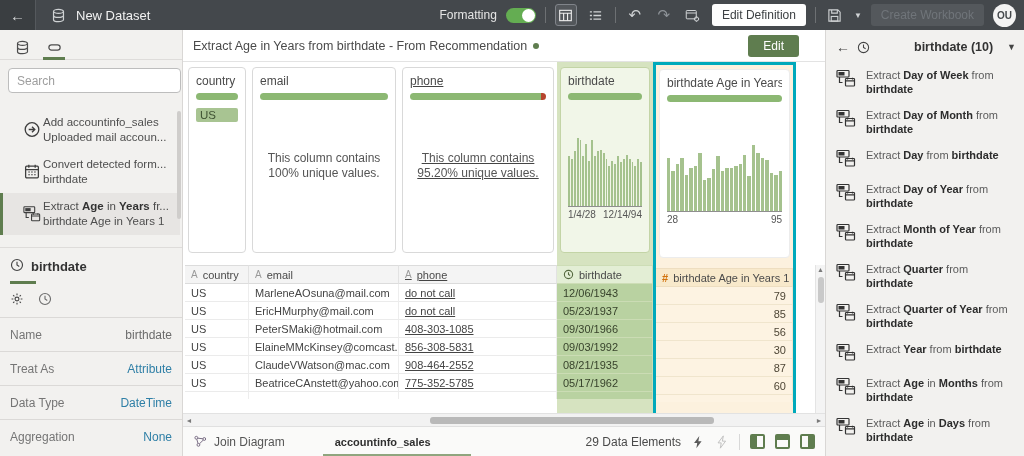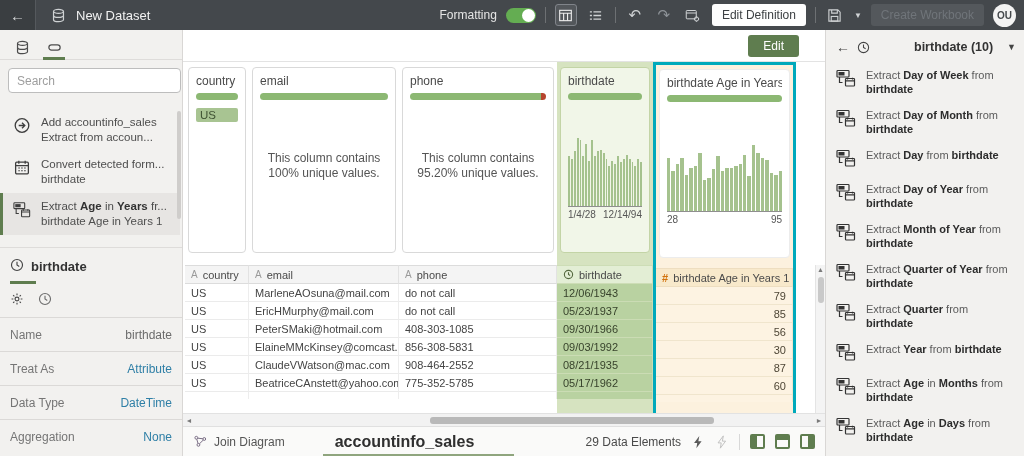--- a/index.html
+++ b/index.html
@@ -34,21 +34,21 @@
   .l-tabs { height:30px; display:flex; align-items:flex-start; gap:4px; padding:6px 0 0 8px; border-bottom:1px solid #dedcda; position:relative; }
   .l-tab { width:28px; height:23px; display:flex; align-items:center; justify-content:center; color:#4c4c4c; cursor:pointer; position:relative; }
   .l-tab svg { width:15px; height:15px; }
   .l-tab.active:after { content:""; position:absolute; bottom:-1px; left:3px; right:3px; height:3px; background:#5f7d4f; }
   .l-search { display:flex; align-items:center; gap:6px; padding:8px 8px 6px 8px; }
   .l-search input { flex:1; height:25px; border:1px solid #bdbdbd; border-radius:4px; background:#fff; padding:0 8px; font-size:12px; font-family:inherit; color:#444; }
   .l-search input::placeholder { color:#9e9e9e; }
   .plus-btn { width:18px; height:18px; color:#555; cursor:pointer; flex:0 0 18px; }
   .plus-btn svg { width:18px; height:18px; }
   .steps { padding:10px 2px 6px 0; position:relative; }
-  .step { display:flex; gap:8px; padding:6px 6px 6px 10px; cursor:pointer; border-left:3px solid transparent; }
+  .step { display:flex; padding:6px 6px 6px 20px; cursor:pointer; border-left:3px solid transparent;align-items:center; }
   .step.sel { background:#e7e5e3; border-left-color:#5f7d4f; }
   .step .ic { color:#3e3e3e; flex:0 0 20px; padding-top:2px; }
   .step .ic svg { width:18px; height:17px; }
   .step-tx { min-width:0; }
   .step-tx .l1, .step-tx .l2 { font-size:11.5px; color:#4e4e4e; line-height:15px; white-space:nowrap; overflow:hidden; }
   .step-tx .b { font-weight:bold; color:#333; }
   .steps-scroll { position:absolute; right:1px; top:12px; width:4px; height:108px; background:#cfcdcb; border-radius:2px; }
   .col-panel { border-top:1px solid #dedcda; margin-top:6px; padding-top:8px; flex:1; }
   .cp-title { display:flex; align-items:center; gap:7px; padding:2px 10px 6px 10px; font-weight:bold; font-size:13px; color:#333; }
   .cp-title .ic { color:#444; } .cp-title .ic svg { width:14px; height:14px; }
@@ -62,21 +62,21 @@
 
   
   .main { width:642px; display:flex; flex-direction:column; background:#fff; min-width:0; }
   .m-header { height:32px; flex:0 0 32px; display:flex; align-items:center; padding:0 26px 0 10px; border-bottom:1px solid #e3e3e3; }
   .m-title { font-size:12.5px; color:#4a4a4a; display:flex; align-items:center; gap:6px; }
   .m-dot { width:6px; height:6px; border-radius:50%; background:#5f7d4f; }
   .btn-edit { margin-left:auto; background:#5f7d4f; color:#fff; border:none; border-radius:3px; padding:4px 15px; font-size:12px; cursor:pointer; font-family:inherit; }
   .prep-zone { flex:1; position:relative; overflow:hidden; }
   .cols { display:flex; align-items:stretch; height:100%; padding-left:2px; }
   .col { display:flex; flex-direction:column; }
-  .col-0 { width:64px; } .col-1 { width:150px; } .col-2 { width:158px; } .col-3 { width:96px; } .col-4 { width:143px; }
+  .col-0 { width:64px; } .col-1 { width:150px; } .col-2 { width:158px;text-decoration:underline; } .col-3 { width:96px; } .col-4 { width:143px; }
   .col.hl-green { background:#d6e3c0; }
   .col.hl-teal { background:#fcf1de; border:3px solid #00a9bb; }
   .card-zone { height:203px; flex:0 0 203px; padding:5px 3px 12px 3px; }
   .card { height:100%; background:#fff; border:1px solid #d9d9d9; border-radius:4px; padding:6px 7px; cursor:pointer; display:flex; flex-direction:column; }
   .hl-green .card { background:#f1f6e8; border-color:#c3d4a6; }
   .hl-teal .card-zone { padding:4px 3px 10px 3px; }
   .hl-teal .card { border-color:#ececec; }
   .card-name { font-size:12px; color:#4a4a4a; white-space:nowrap; overflow:hidden; margin-bottom:5px; }
   .qbar { height:7px; border-radius:4px; display:flex; overflow:hidden; margin-bottom:6px; flex:0 0 7px; }
   .qbar .qg { background:#8cb873; } .qbar .qr { background:#b7452e; }
@@ -105,21 +105,21 @@
   .hscroll { position:absolute; left:0; right:0; bottom:0; height:13px; background:#f2f2f2; border-top:1px solid #e2e2e2; display:flex; align-items:center; cursor:pointer; }
   .hscroll .arr { width:12px; text-align:center; font-size:7px; color:#7a7a7a; }
   .hscroll .htrack { flex:1; position:relative; height:9px; }
   .hscroll .hthumb { position:absolute; left:38%; width:46%; top:1px; height:7px; background:#b9b9b9; border-radius:3px; }
 
   
   .bottombar { height:30px; flex:0 0 30px; background:#fafaf9; border-top:1px solid #e0e0e0; display:flex; align-items:center; padding:0 10px; gap:8px; }
   .bb-item { display:flex; align-items:center; gap:6px; color:#555; font-size:12px; cursor:pointer; }
   .bb-item .ic svg { width:15px; height:15px; display:block; }
   .bb-tab { display:flex; align-items:center; gap:6px; margin-left:36px; position:relative; height:30px; cursor:pointer; }
-  .bb-tab .lbl { font-weight:bold; color:#2f2f2f; font-size:16px; }
+  .bb-tab .lbl { font-weight:bold; color:#2f2f2f; font-size:11px; }
   .bb-tab:after { content:""; position:absolute; left:-6px; right:-40px; bottom:0; height:3px; background:#8fa57e; }
   .bb-right { margin-left:auto; display:flex; align-items:center; gap:10px; }
   .bb-count { color:#4a4a4a; font-size:12px; }
   .bolt { width:14px; height:14px; cursor:pointer; } .bolt svg { width:14px; height:14px; display:block; }
   .bolt.dark { color:#5a5a5a; } .bolt.light { color:#c0c0c0; }
   .bb-div { width:1px; height:16px; background:#d8d8d8; }
   .layout-ic { width:15px; height:15px; border:2px solid #5f7d4f; border-radius:2px; cursor:pointer; }
   .layout-ic.l { background:linear-gradient(90deg,#5f7d4f 0 42%,transparent 42%); }
   .layout-ic.t { background:linear-gradient(180deg,#5f7d4f 0 38%,transparent 38%); }
   .layout-ic.r { background:linear-gradient(270deg,#5f7d4f 0 42%,transparent 42%); }
@@ -241,21 +241,21 @@
         <div class="steps-scroll"></div>
       <div class="step">
             <span class="ic"><svg viewBox="0 0 18 18">
                 <g fill="none" stroke="currentColor" stroke-width="1.4">
                   <circle cx="9" cy="9" r="7.2"></circle>
                   <path d="M5.5 9h6M9 6l3 3-3 3"></path>
                 </g>
               </svg></span>
             <div class="step-tx">
               <div class="l1"><span>Add accountinfo_sales</span></div>
-              <div class="l2">Extract from accoun...</div>
+              <div class="l2">Uploaded mail accoun...</div>
             </div>
           </div>
           <div class="step">
             <span class="ic"><svg viewBox="0 0 16 16">
                 <g fill="none" stroke="currentColor" stroke-width="1.2">
                   <rect x="2" y="3" width="12" height="11" rx="1"></rect>
                   <path d="M2 6.2h12M5 1.6v2.8M11 1.6v2.8"></path>
                   <path d="M4.5 8.5H6M7.2 8.5h1.5M10 8.5h1.5M4.5 11H6M7.2 11h1.5M10 11h1.5" stroke-width="1"></path>
                 </g>
               </svg></span>
@@ -321,20 +321,24 @@
             <div class="prop">
               <span class="plabel">Aggregation</span>
               <span class="pval link">None</span>
             </div>
           </div>
       </div>
     </aside>
 
     <main class="main">
       <div class="m-header">
+        <span class="m-title">
+          <span>Extract Age in Years from birthdate - From Recommendation</span>
+          <span class="m-dot"></span>
+        </span>
         <button class="btn-edit">Edit</button>
       </div>
       <div class="prep-zone">
         <div class="cols" id="cols">
             <div class="col col-0">
               <div class="card-zone">
                 <div class="card">
                   <div class="card-name">country</div>
                   <div class="qbar">
                     <span class="qg" style="flex: 100 1 0%;"></span>
@@ -658,33 +662,33 @@
           <div class="r-item">
             <span class="ic"><svg viewBox="0 0 20 18">
                 <g fill="none" stroke="currentColor" stroke-width="1.2">
                   <rect x="1" y="1.5" width="12" height="6.5" rx="0.8"></rect>
                   <rect x="2.5" y="3" width="6" height="3.5" fill="currentColor" stroke="none"></rect>
                   <path d="M3.5 8v5.5h3"></path>
                   <rect x="9.5" y="9.5" width="9" height="7.5" rx="0.8"></rect>
                   <path d="M9.5 11.8h9M11.5 8.8v1.6M16.5 8.8v1.6"></path>
                 </g>
               </svg></span>
+            <div class="tx"><span>Extract </span><span class="b">Quarter</span><span> from </span><span class="b">birthdate</span></div>
+          </div>
+          <div class="r-item">
+            <span class="ic"><svg viewBox="0 0 20 18">
+                <g fill="none" stroke="currentColor" stroke-width="1.2">
+                  <rect x="1" y="1.5" width="12" height="6.5" rx="0.8"></rect>
+                  <rect x="2.5" y="3" width="6" height="3.5" fill="currentColor" stroke="none"></rect>
+                  <path d="M3.5 8v5.5h3"></path>
+                  <rect x="9.5" y="9.5" width="9" height="7.5" rx="0.8"></rect>
+                  <path d="M9.5 11.8h9M11.5 8.8v1.6M16.5 8.8v1.6"></path>
+                </g>
+              </svg></span>
             <div class="tx"><span>Extract </span><span class="b">Quarter of Year</span><span> from </span><span class="b">birthdate</span></div>
-          </div>
-          <div class="r-item">
-            <span class="ic"><svg viewBox="0 0 20 18">
-                <g fill="none" stroke="currentColor" stroke-width="1.2">
-                  <rect x="1" y="1.5" width="12" height="6.5" rx="0.8"></rect>
-                  <rect x="2.5" y="3" width="6" height="3.5" fill="currentColor" stroke="none"></rect>
-                  <path d="M3.5 8v5.5h3"></path>
-                  <rect x="9.5" y="9.5" width="9" height="7.5" rx="0.8"></rect>
-                  <path d="M9.5 11.8h9M11.5 8.8v1.6M16.5 8.8v1.6"></path>
-                </g>
-              </svg></span>
-            <div class="tx"><span>Extract </span><span class="b">Quarter</span><span> from </span><span class="b">birthdate</span></div>
           </div>
           <div class="r-item">
             <span class="ic"><svg viewBox="0 0 20 18">
                 <g fill="none" stroke="currentColor" stroke-width="1.2">
                   <rect x="1" y="1.5" width="12" height="6.5" rx="0.8"></rect>
                   <rect x="2.5" y="3" width="6" height="3.5" fill="currentColor" stroke="none"></rect>
                   <path d="M3.5 8v5.5h3"></path>
                   <rect x="9.5" y="9.5" width="9" height="7.5" rx="0.8"></rect>
                   <path d="M9.5 11.8h9M11.5 8.8v1.6M16.5 8.8v1.6"></path>
                 </g>

